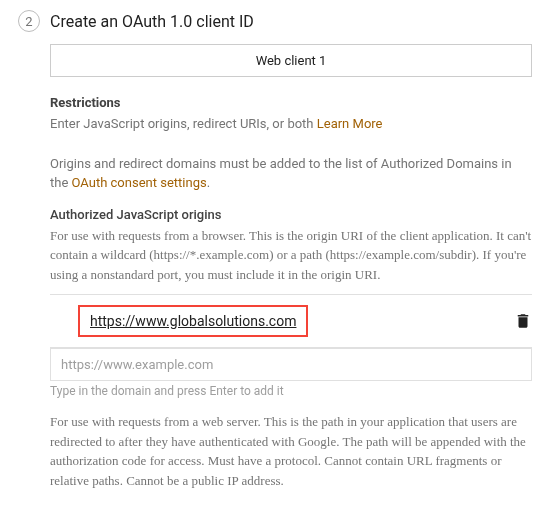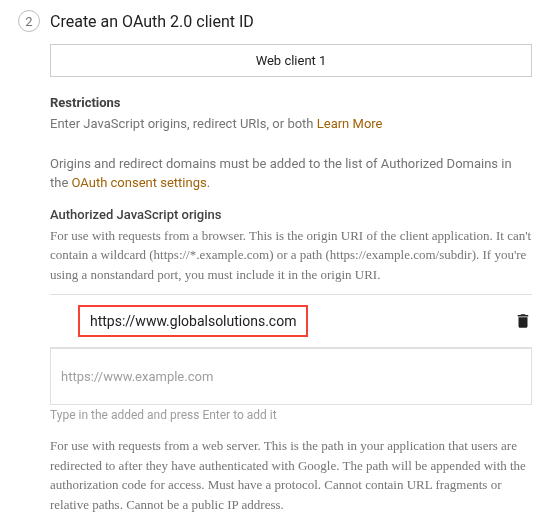--- a/index.html
+++ b/index.html
@@ -102,20 +102,21 @@
     hr.divider {
       border: none;
       border-top: 1px solid #e0e0e0;
       margin: 0;
     }
     .uri-row {
       display: flex;
       align-items: center;
       gap: 10px;
       padding: 10px 0;
+      text-decoration: underline;
     }
     .uri-box {
       flex: 1;
       border: 2px solid #f44336;
       padding: 6px 10px;
       font-size: 14px;
       color: #212121;
       background: #fff;
     }
     .uri-box.jsorigin { max-width: 240px; }
@@ -127,33 +128,33 @@
     }
     .hint {
       color: #9e9e9e;
       font-size: 12px;
       margin-top: 3px;
     }
     .placeholder-input {
       width: 100%;
       border: none;
       border: 1px solid #e0e0e0;
-      padding: 20px 10px;
+      padding: 8px 10px;
       font-size: 13px;
       outline: none;
       font-family: inherit;
     }
     .placeholder-input::placeholder { color: #9e9e9e; }
   </style>
 </head>
 <body>
 
 <div class="header-row">
   <div class="step-num">2</div>
-  <div class="main-title">Create an OAuth 2.0 client ID</div>
+  <div class="main-title">Create an OAuth 1.0 client ID</div>
 </div>
 
 <div class="content">
   <input class="text-input" value="Web client 1" style="">
 
   <div class="section-title">Restrictions</div>
   <div class="muted">
     <span>Enter JavaScript origins, redirect URIs, or both </span><span class="link">Learn More</span>
   </div>
   <div class="muted" style="margin-top:20px">
@@ -168,21 +169,21 @@
     <div class="uri-row">
       <div style="width:18px"></div>
       <div class="uri-box jsorigin">https://www.globalsolutions.com</div>
       <div style="flex:1"></div>
       <svg class="trash-btn" viewBox="0 0 24 24">
           <path d="M6 19c0 1.1.9 2 2 2h8c1.1 0 2-.9 2-2V7H6v12zM19 4h-3.5l-1-1h-5l-1 1H5v2h14V4z"></path>
         </svg>
     </div>
     <hr class="divider">
     <input class="placeholder-input" placeholder="https://www.example.com" style="">
-    <div class="hint">Type in the added and press Enter to add it</div>
+    <div class="hint">Type in the domain and press Enter to add it</div>
   </div>
 
   
   <div class="subsection">
     <div class="sub-desc">For use with requests from a web server. This is the path in your application that users are redirected to after they have authenticated with Google. The path will be appended with the authorization code for access. Must have a protocol. Cannot contain URL fragments or relative paths. Cannot be a public IP address.</div>
 
   </div>
 </div>
 
 </body></html>

